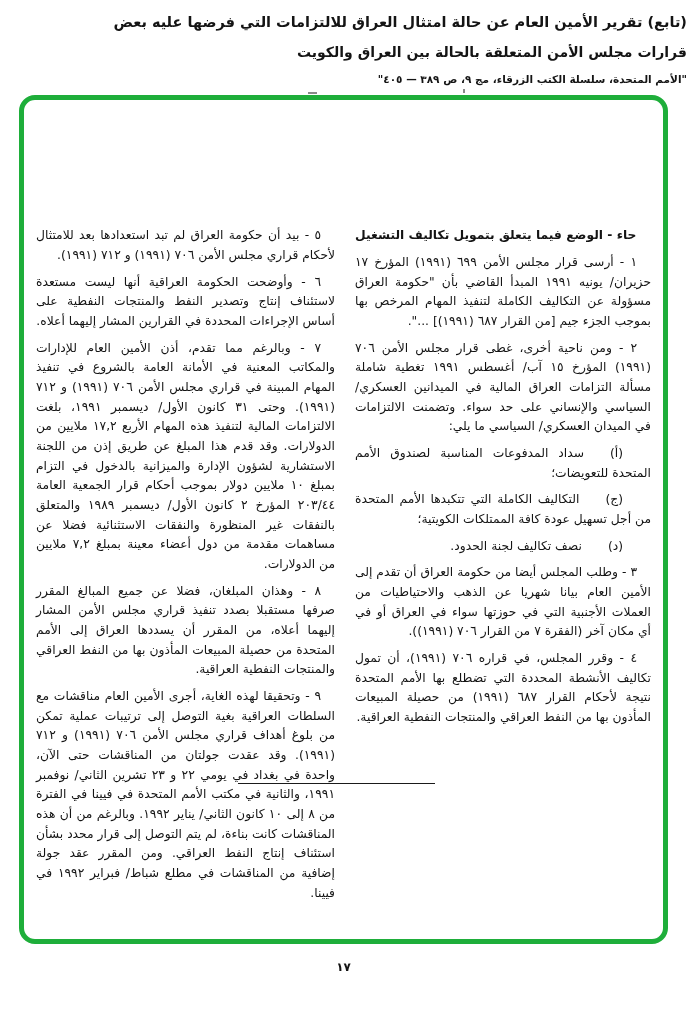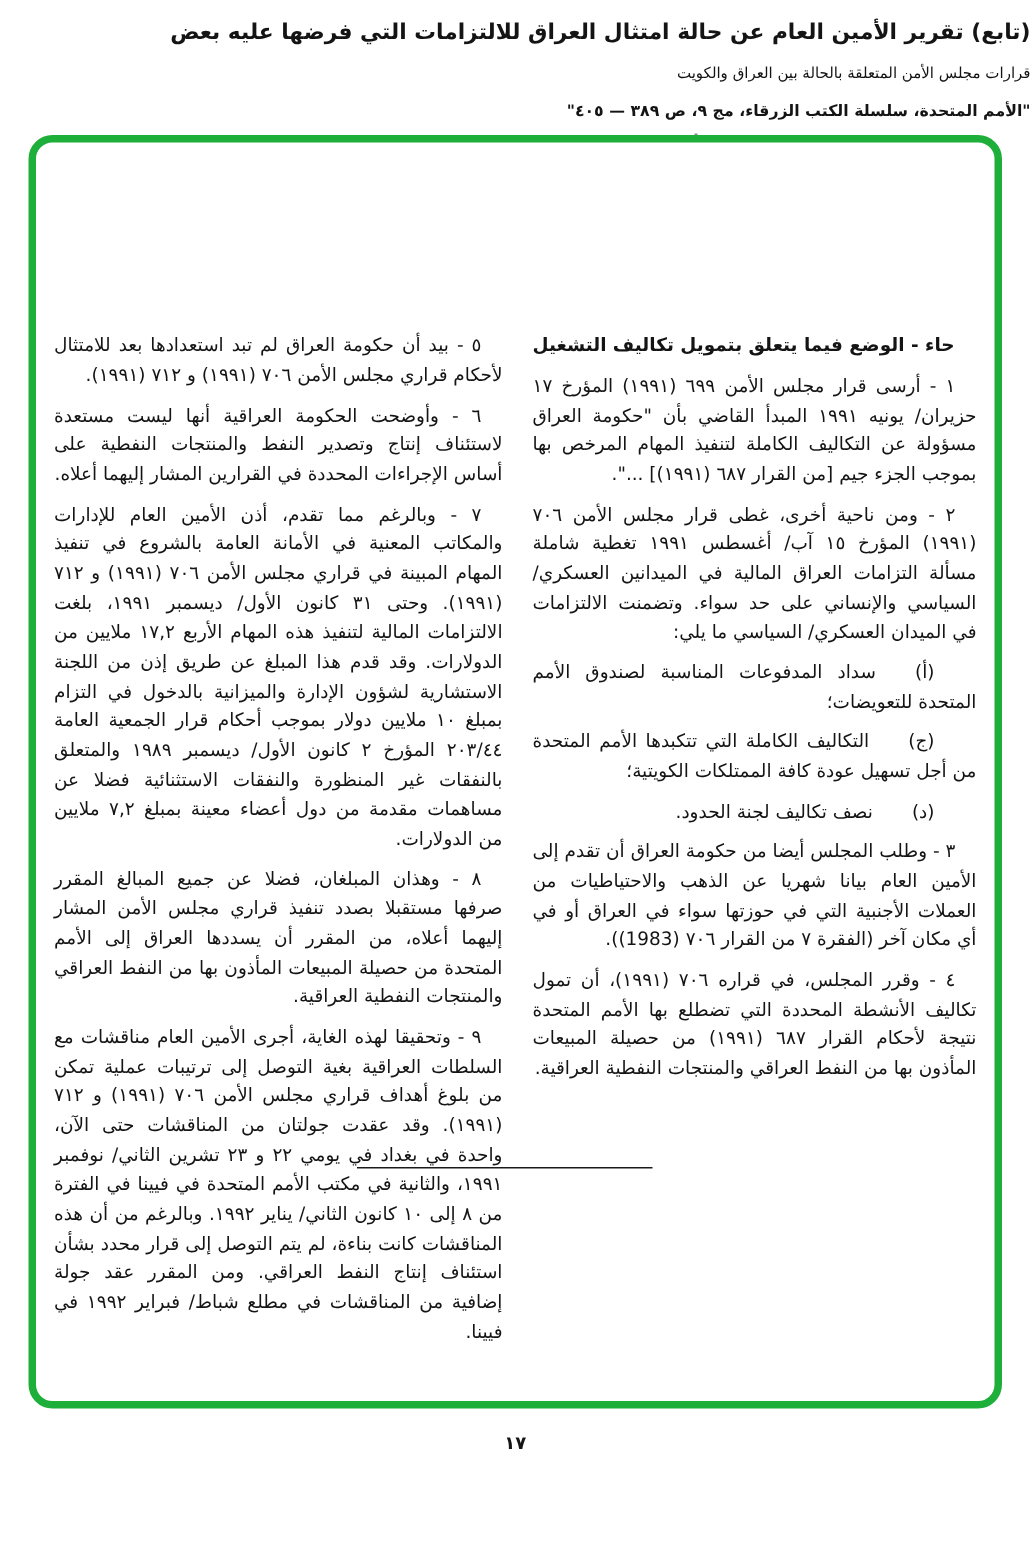--- a/index.html
+++ b/index.html
@@ -6,21 +6,21 @@
   body{
     position:relative;
     width:687px;height:1032px;
     background:#ffffff;
     font-family:"DejaVu Sans", sans-serif;
     color:#141414;
     overflow:hidden;
   }
   .header{padding-top:13px;text-align:right;direction:rtl;}
   .header-line1{font-size:14.5px;font-weight:bold;line-height:1.25;}
-  .header-line2{font-size:10px;font-weight:normal;margin-top:13px;line-height:1.25;}
+  .header-line2{font-size:14px;font-weight:bold;margin-top:13px;line-height:1.25;}
   .header-cite{font-size:10.5px;font-weight:bold;margin-top:11px;line-height:1.2;}
 
   .green-box{
     box-sizing:border-box;
     position:relative;
     margin:10px auto 0;
     width:649px;height:849px;
     border:5px solid #1eae3a;
     border-radius:16px;
     padding:102px 12px 0;
@@ -80,21 +80,21 @@
 <div class="green-box">
   <div class="cols">
 
     <div class="col col-first">
       <p class="section-heading">حاء - الوضع فيما يتعلق بتمويل تكاليف التشغيل</p>
       <p>١ - أرسى قرار مجلس الأمن ٦٩٩ (١٩٩١) المؤرخ ١٧ حزيران/ يونيه ١٩٩١ المبدأ القاضي بأن "حكومة العراق مسؤولة عن التكاليف الكاملة لتنفيذ المهام المرخص بها بموجب الجزء جيم [من القرار ٦٨٧ (١٩٩١)] ...".</p>
       <p>٢ - ومن ناحية أخرى، غطى قرار مجلس الأمن ٧٠٦ (١٩٩١) المؤرخ ١٥ آب/ أغسطس ١٩٩١ تغطية شاملة مسألة التزامات العراق المالية في الميدانين العسكري/ السياسي والإنساني على حد سواء. وتضمنت الالتزامات في الميدان العسكري/ السياسي ما يلي:</p>
       <p class="item-para"><span class="item-label">(أ)</span><span>سداد المدفوعات المناسبة لصندوق الأمم المتحدة للتعويضات؛</span></p>
       <p class="item-para"><span class="item-label">(ج)</span><span>التكاليف الكاملة التي تتكبدها الأمم المتحدة من أجل تسهيل عودة كافة الممتلكات الكويتية؛</span></p>
       <p class="item-para"><span class="item-label">(د)</span><span>نصف تكاليف لجنة الحدود.</span></p>
-      <p>٣ - وطلب المجلس أيضا من حكومة العراق أن تقدم إلى الأمين العام بيانا شهريا عن الذهب والاحتياطيات من العملات الأجنبية التي في حوزتها سواء في العراق أو في أي مكان آخر (الفقرة ٧ من القرار ٧٠٦ (1983)).</p>
+      <p>٣ - وطلب المجلس أيضا من حكومة العراق أن تقدم إلى الأمين العام بيانا شهريا عن الذهب والاحتياطيات من العملات الأجنبية التي في حوزتها سواء في العراق أو في أي مكان آخر (الفقرة ٧ من القرار ٧٠٦ (١٩٩١)).</p>
       <p>٤ - وقرر المجلس، في قراره ٧٠٦ (١٩٩١)، أن تمول تكاليف الأنشطة المحددة التي تضطلع بها الأمم المتحدة نتيجة لأحكام القرار ٦٨٧ (١٩٩١) من حصيلة المبيعات المأذون بها من النفط العراقي والمنتجات النفطية العراقية.</p>
     </div>
 
     <div class="col col-second">
       <p>٥ - بيد أن حكومة العراق لم تبد استعدادها بعد للامتثال لأحكام قراري مجلس الأمن ٧٠٦ (١٩٩١) و ٧١٢ (١٩٩١).</p>
       <p>٦ - وأوضحت الحكومة العراقية أنها ليست مستعدة لاستئناف إنتاج وتصدير النفط والمنتجات النفطية على أساس الإجراءات المحددة في القرارين المشار إليهما أعلاه.</p>
       <p>٧ - وبالرغم مما تقدم، أذن الأمين العام للإدارات والمكاتب المعنية في الأمانة العامة بالشروع في تنفيذ المهام المبينة في قراري مجلس الأمن ٧٠٦ (١٩٩١) و ٧١٢ (١٩٩١). وحتى ٣١ كانون الأول/ ديسمبر ١٩٩١، بلغت الالتزامات المالية لتنفيذ هذه المهام الأربع ١٧,٢ ملايين من الدولارات. وقد قدم هذا المبلغ عن طريق إذن من اللجنة الاستشارية لشؤون الإدارة والميزانية بالدخول في التزام بمبلغ ١٠ ملايين دولار بموجب أحكام قرار الجمعية العامة ٢٠٣/٤٤ المؤرخ ٢ كانون الأول/ ديسمبر ١٩٨٩ والمتعلق بالنفقات غير المنظورة والنفقات الاستثنائية فضلا عن مساهمات مقدمة من دول أعضاء معينة بمبلغ ٧,٢ ملايين من الدولارات.</p>
       <p>٨ - وهذان المبلغان، فضلا عن جميع المبالغ المقرر صرفها مستقبلا بصدد تنفيذ قراري مجلس الأمن المشار إليهما أعلاه، من المقرر أن يسددها العراق إلى الأمم المتحدة من حصيلة المبيعات المأذون بها من النفط العراقي والمنتجات النفطية العراقية.</p>
       <p>٩ - وتحقيقا لهذه الغاية، أجرى الأمين العام مناقشات مع السلطات العراقية بغية التوصل إلى ترتيبات عملية تمكن من بلوغ أهداف قراري مجلس الأمن ٧٠٦ (١٩٩١) و ٧١٢ (١٩٩١). وقد عقدت جولتان من المناقشات حتى الآن، واحدة في بغداد في يومي ٢٢ و ٢٣ تشرين الثاني/ نوفمبر ١٩٩١، والثانية في مكتب الأمم المتحدة في فيينا في الفترة من ٨ إلى ١٠ كانون الثاني/ يناير ١٩٩٢. وبالرغم من أن هذه المناقشات كانت بناءة، لم يتم التوصل إلى قرار محدد بشأن استئناف إنتاج النفط العراقي. ومن المقرر عقد جولة إضافية من المناقشات في مطلع شباط/ فبراير ١٩٩٢ في فيينا.</p>
     </div>

